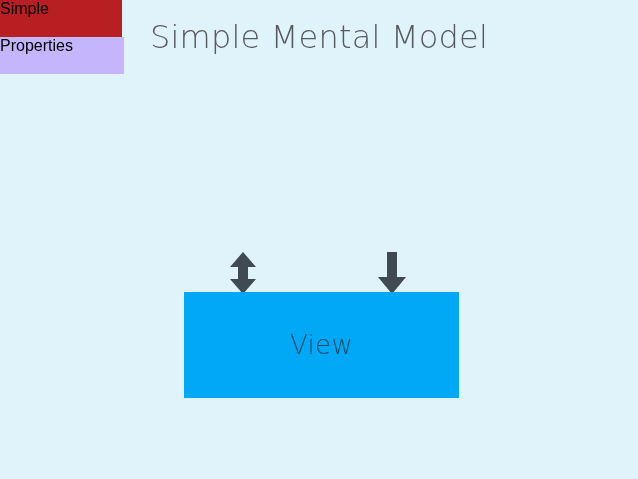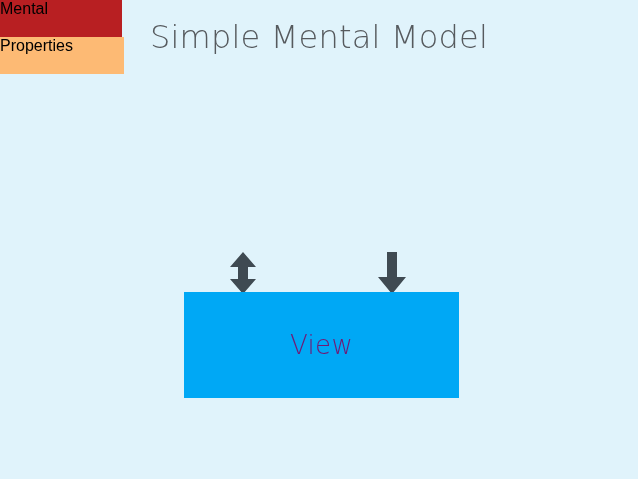--- a/index.html
+++ b/index.html
@@ -37,40 +37,40 @@
     top: 218px;
     width: 122px;
     height: 37px;
     background: #b81f22;
   }
   #properties-box {
     left: 330px;
     top: 218px;
     width: 124px;
     height: 37px;
-    background: #fdba74;
+    background: #c4b5fd;
   }
 
   
   #view-box {
     position: absolute;
     left: 184px;
     top: 292px;
     width: 275px;
     height: 106px;
     background: #00a8f5;
     display: flex;
     align-items: center;
     justify-content: center;
   }
   #view-label {
     font-family: "DejaVu Sans", sans-serif;
     font-weight: 300;
     font-size: 26px;
-    color: #701a75;
+    color: #0c4a6e;
     letter-spacing: 0.3px;
   }
 
   
   .arrow-svg {
     position: absolute;
     overflow: visible;
   }
   #arrow-state {
     left: 228px;
@@ -86,21 +86,21 @@
   }
 </style>
 </head>
 <body>
 
 <div id="slide">
 
   <div id="slide-title">Simple Mental Model</div>
 
   <div id="state-box">
-    <span>Mental</span>
+    <span>Simple</span>
   </div>
 
   <div id="properties-box">
     <span>Properties</span>
   </div>
 
   <svg id="arrow-state" class="arrow-svg" viewBox="0 0 30 42">
     <polygon points="15,0 28,15 20,15 20,27 28,27 15,42 2,27 10,27 10,15 2,15" fill="#3f4a52"></polygon>
   </svg>
 

